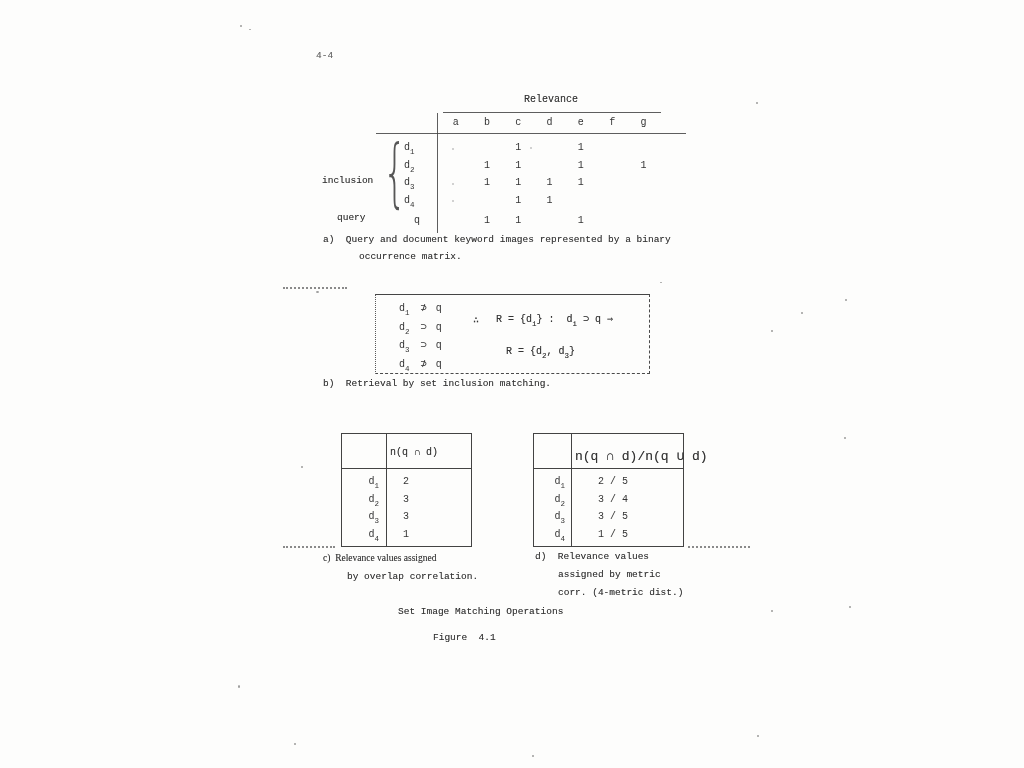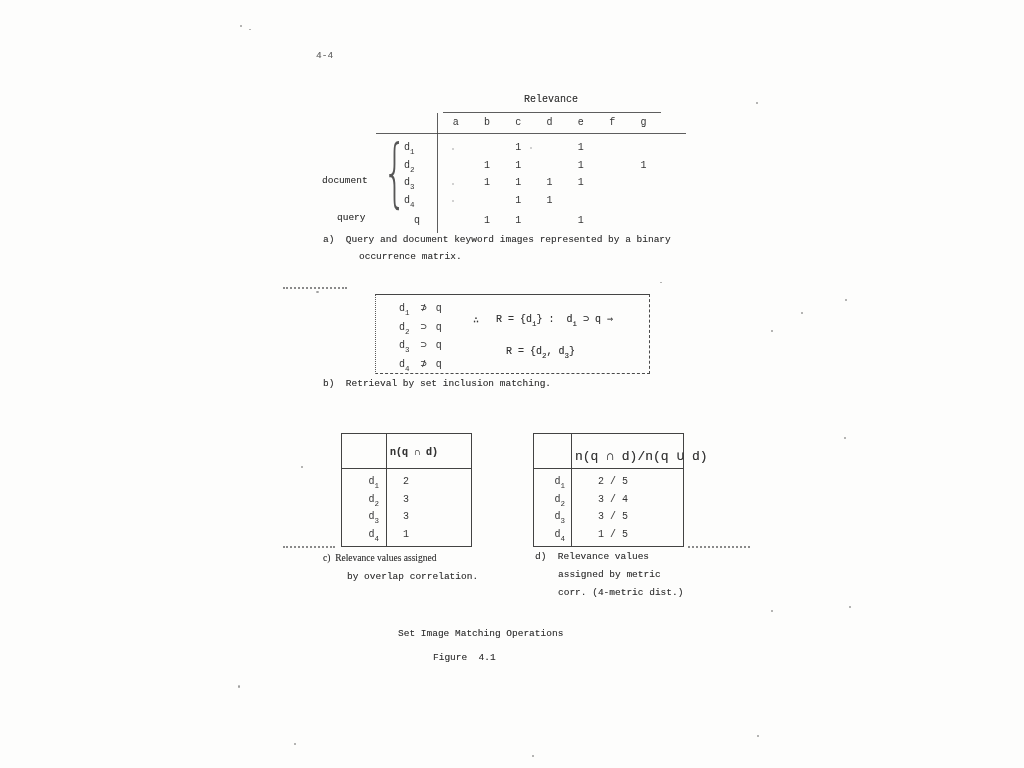--- a/index.html
+++ b/index.html
@@ -51,21 +51,21 @@
   <span class="mcell">c</span>
   <span class="mcell">d</span>
   <span class="mcell">e</span>
   <span class="mcell">f</span>
   <span class="mcell">g</span>
 </div>
 
 <div class="line" style="left:376px;top:133px;width:310px;height:1px;"></div>
 <div class="line" style="left:437px;top:113px;width:1px;height:120px;"></div>
 
-<div class="t" style="left:322px;top:175px;">document</div>
+<div class="t" style="left:322px;top:175px;">inclusion</div>
 <div class="brace">{</div>
 <div class="t" style="left:337px;top:212px;">query</div>
 
 <div class="mlabels">
   <div class="mlabel"><span>d</span><span class="sub">1</span></div>
   <div class="mlabel"><span>d</span><span class="sub">2</span></div>
   <div class="mlabel"><span>d</span><span class="sub">3</span></div>
   <div class="mlabel"><span>d</span><span class="sub">4</span></div>
   <div class="mlabel" style="margin-top:3px;padding-left:10px;"><span>q</span></div>
 </div>
@@ -138,21 +138,21 @@
   <div class="t" style="left:97px;top:19px;font-size:10px;">∴</div>
   <div class="t" style="left:120px;top:18px;font-size:10px;"><span>R = {d</span><span class="sub">i</span><span>} :  d</span><span class="sub">i</span><span> ⊃ q ⇒</span></div>
   <div class="t" style="left:130px;top:51px;font-size:10px;"><span>R = {d</span><span class="sub">2</span><span>, d</span><span class="sub">3</span><span>}</span></div>
 </div>
 
 <div class="t" style="left:323px;top:378px;"><span>b)</span><span>  </span><span>Retrieval by set inclusion matching.</span></div>
 
 <div class="vbox" style="left:341px;width:129px;">
   <div class="vdiv" style="left:44px;"></div>
   <div class="vhrule"></div>
-  <div class="t" style="left:48px;top:13px;font-size:10px;font-weight:bold;">n(q ∩ d)</div>
+  <div class="t" style="left:48px;top:13px;font-size:10px;">n(q ∩ d)</div>
   <div class="vt-rows">
     <div class="vt-row">
         <span class="vt-label-c"><span>d</span><span class="sub">1</span></span>
         <span class="vt-value-c">2</span>
       </div>
     <div class="vt-row">
         <span class="vt-label-c"><span>d</span><span class="sub">2</span></span>
         <span class="vt-value-c">3</span>
       </div>
     <div class="vt-row">
@@ -193,22 +193,22 @@
 <div class="dotline" style="left:283px;top:546px;width:52px;"></div>
 <div class="dotline" style="left:688px;top:546px;width:62px;"></div>
 
 <div class="t" style="left:323px;top:553px;font-family:Liberation Serif, serif;"><span>c)</span><span>  </span><span>Relevance values assigned</span></div>
 <div class="t" style="left:347px;top:571px;">by overlap correlation.</div>
 
 <div class="t" style="left:535px;top:551px;"><span>d)</span><span>  </span><span>Relevance values</span></div>
 <div class="t" style="left:558px;top:569px;">assigned by metric</div>
 <div class="t" style="left:558px;top:587px;">corr. (4-metric dist.)</div>
 
-<div class="t" style="left:398px;top:628px;">Set Image Matching Operations</div>
-<div class="t" style="left:433px;top:652px;">Figure  4.1</div>
+<div class="t" style="left:398px;top:606px;">Set Image Matching Operations</div>
+<div class="t" style="left:433px;top:632px;">Figure  4.1</div>
 
 <div class="speck" style="left:240px;top:25px;width:2px;height:2px;"></div>
 <div class="speck" style="left:249px;top:29px;width:2px;height:1px;"></div>
 <div class="speck" style="left:756px;top:102px;width:2px;height:2px;"></div>
 <div class="speck" style="left:845px;top:299px;width:2px;height:2px;"></div>
 <div class="speck" style="left:801px;top:312px;width:2px;height:2px;"></div>
 <div class="speck" style="left:771px;top:330px;width:2px;height:2px;"></div>
 <div class="speck" style="left:849px;top:606px;width:2px;height:2px;"></div>
 <div class="speck" style="left:238px;top:685px;width:2px;height:3px;"></div>
 <div class="speck" style="left:294px;top:743px;width:2px;height:2px;"></div>

